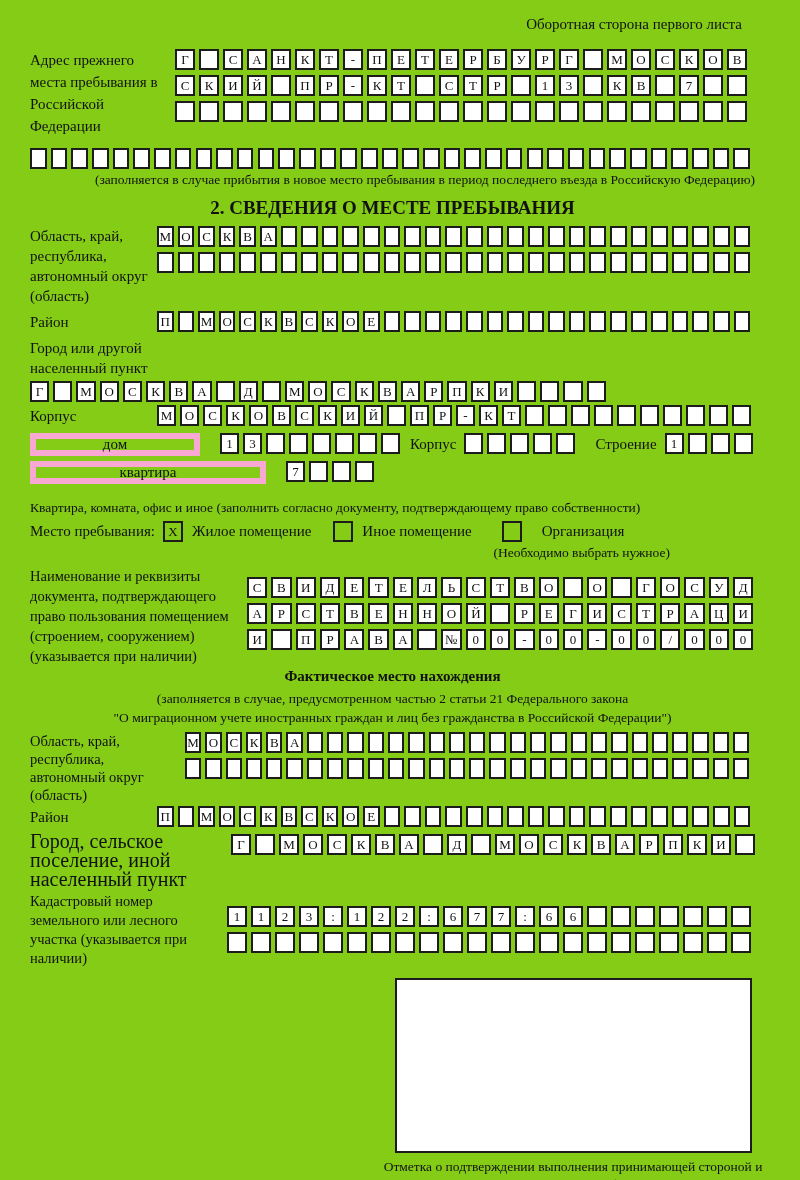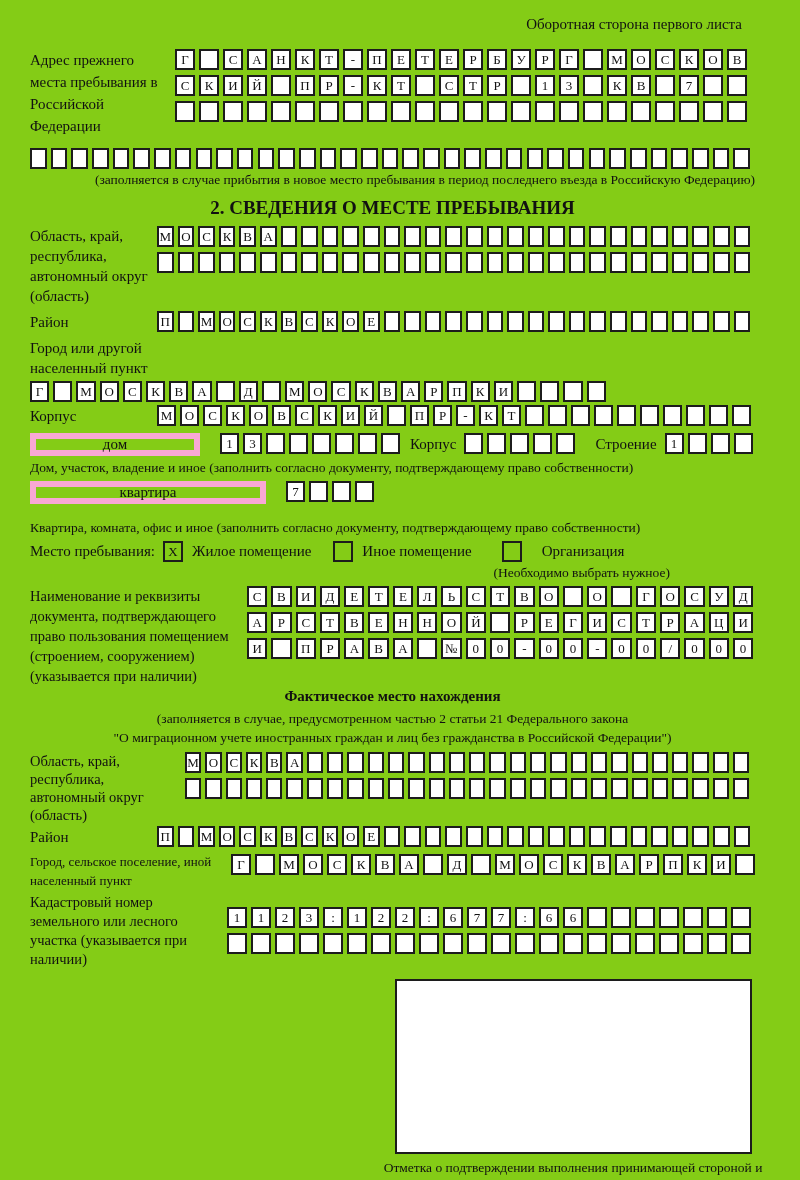--- a/index.html
+++ b/index.html
@@ -360,21 +360,20 @@
         <span class="cell"></span>
       </div>
     <div class="inlbl" style="margin:0 8px 0 16px;">Строение</div>
     <div class="cells cdom">
         <span class="cell">1</span>
         <span class="cell"></span>
         <span class="cell"></span>
         <span class="cell"></span>
       </div>
   </div>
-  <div class="note" style="text-align:left;margin-top:4px;">Дом, участок, владение и иное (заполнить согласно документу, подтверждающему право собственности)</div>
 
   <div class="hrow" style="margin-top:5px;">
     <div class="labelbox" style="width:236px;">квартира</div>
     <div class="cells cdom">
         <span class="cell">7</span>
         <span class="cell"></span>
         <span class="cell"></span>
         <span class="cell"></span>
       </div>
   </div>
@@ -384,21 +383,21 @@
     <span class="optlbl" style="margin-right:8px;">Место пребывания:</span>
     <span class="checkcell">X</span>
     <span class="optlbl" style="margin:0 22px 0 9px;">Жилое помещение</span>
     <span class="checkcell"></span>
     <span class="optlbl" style="margin:0 30px 0 9px;">Иное помещение</span>
     <span class="checkcell"></span>
     <span class="optlbl" style="margin-left:20px;">Организация</span>
   </div>
   <div class="note" style="width:640px;">(Необходимо выбрать нужное)</div>
 
-  <div class="hrow" style="margin-top:5px;">
+  <div class="hrow" style="margin-top:5px;align-items:center;">
     <div class="lbl" style="width:215px;margin-right:2px;line-height:20px;font-size:14.5px;">Наименование и реквизиты документа, подтверждающего право пользования помещением (строением, сооружением) (указывается при наличии)</div>
     <div class="cellrows">
       <div class="cells c21">
           <span class="cell">С</span>
           <span class="cell">В</span>
           <span class="cell">И</span>
           <span class="cell">Д</span>
           <span class="cell">Е</span>
           <span class="cell">Т</span>
           <span class="cell">Е</span>
@@ -565,21 +564,21 @@
         <span class="cell"></span>
         <span class="cell"></span>
         <span class="cell"></span>
         <span class="cell"></span>
         <span class="cell"></span>
         <span class="cell"></span>
       </div>
   </div>
 
   <div class="hrow" style="margin-top:4px;">
-    <div class="lbl" style="width:195px;margin-right:6px;line-height:19px;font-size:13px;">Город, сельское поселение, иной населенный пункт</div>
+    <div class="lbl" style="width:195px;margin-right:6px;line-height:19px;font-size:20px;">Город, сельское поселение, иной населенный пункт</div>
     <div class="cells c22" style="margin-top:2px;">
         <span class="cell">Г</span>
         <span class="cell"></span>
         <span class="cell">М</span>
         <span class="cell">О</span>
         <span class="cell">С</span>
         <span class="cell">К</span>
         <span class="cell">В</span>
         <span class="cell">А</span>
         <span class="cell"></span>

